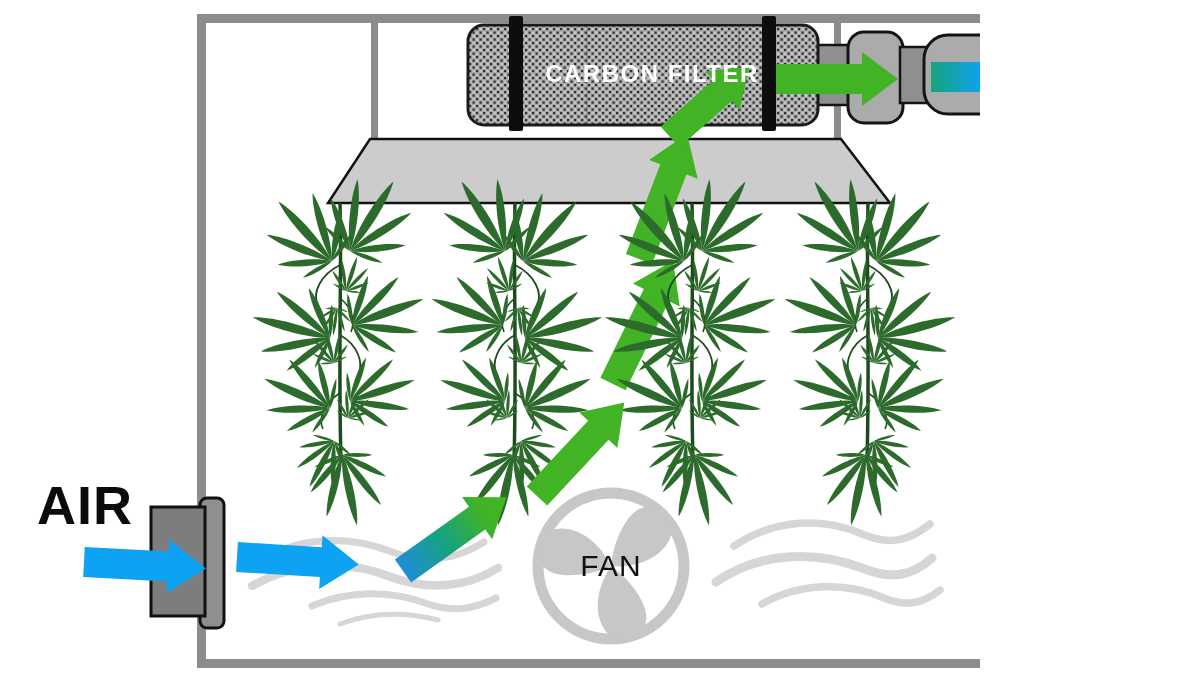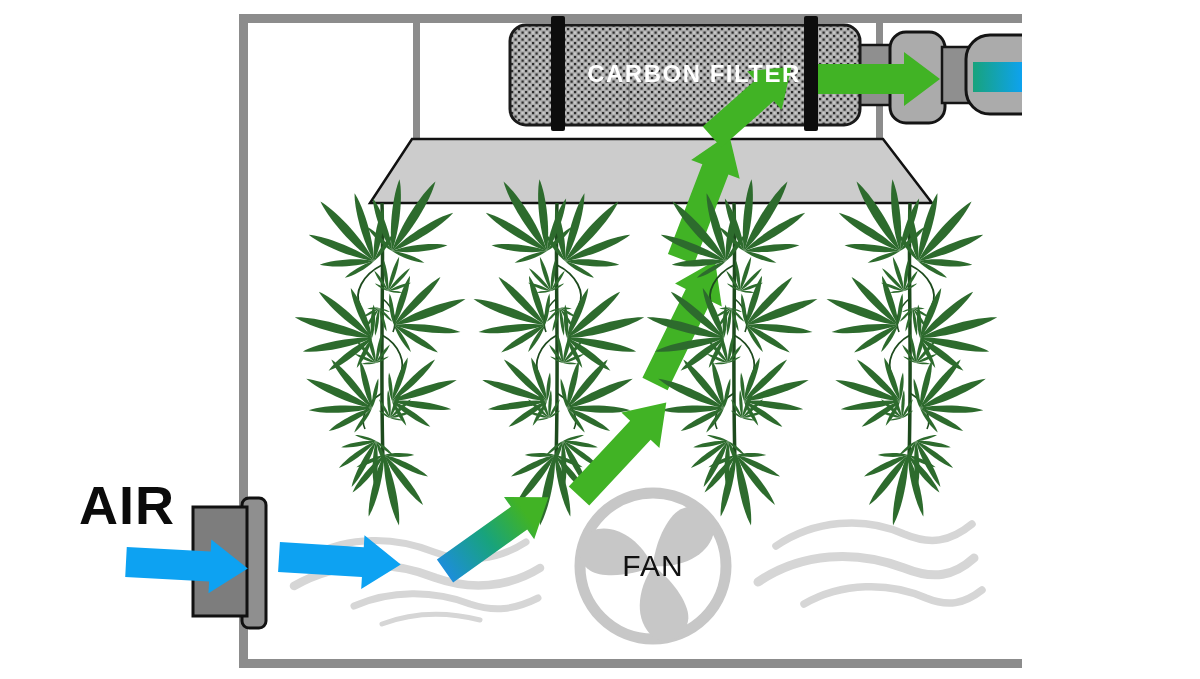--- a/index.html
+++ b/index.html
@@ -1,16 +1,16 @@
 <!DOCTYPE html>
 <html><head>
 <meta charset="utf-8">
 <style>
   html,body{margin:0;padding:0;background:#ffffff;}
-  .stage{position:relative;width:980px;height:679px;background:#ffffff;overflow:hidden;padding-left:42px;}
+  .stage{position:relative;width:980px;height:679px;background:#ffffff;overflow:hidden;}
   svg{display:block;}
   .lbl{font-family:"Liberation Sans","DejaVu Sans",sans-serif;}
   .lbl-air{font-size:54px;font-weight:600;fill:#0b0b0b;letter-spacing:1px;}
   .lbl-filter{font-size:24px;font-weight:600;letter-spacing:1.5px;}
   .lbl-fan{font-size:30px;font-weight:400;fill:#111111;letter-spacing:1px;}
 </style>
 </head>
 <body>
 
 <div class="stage">

